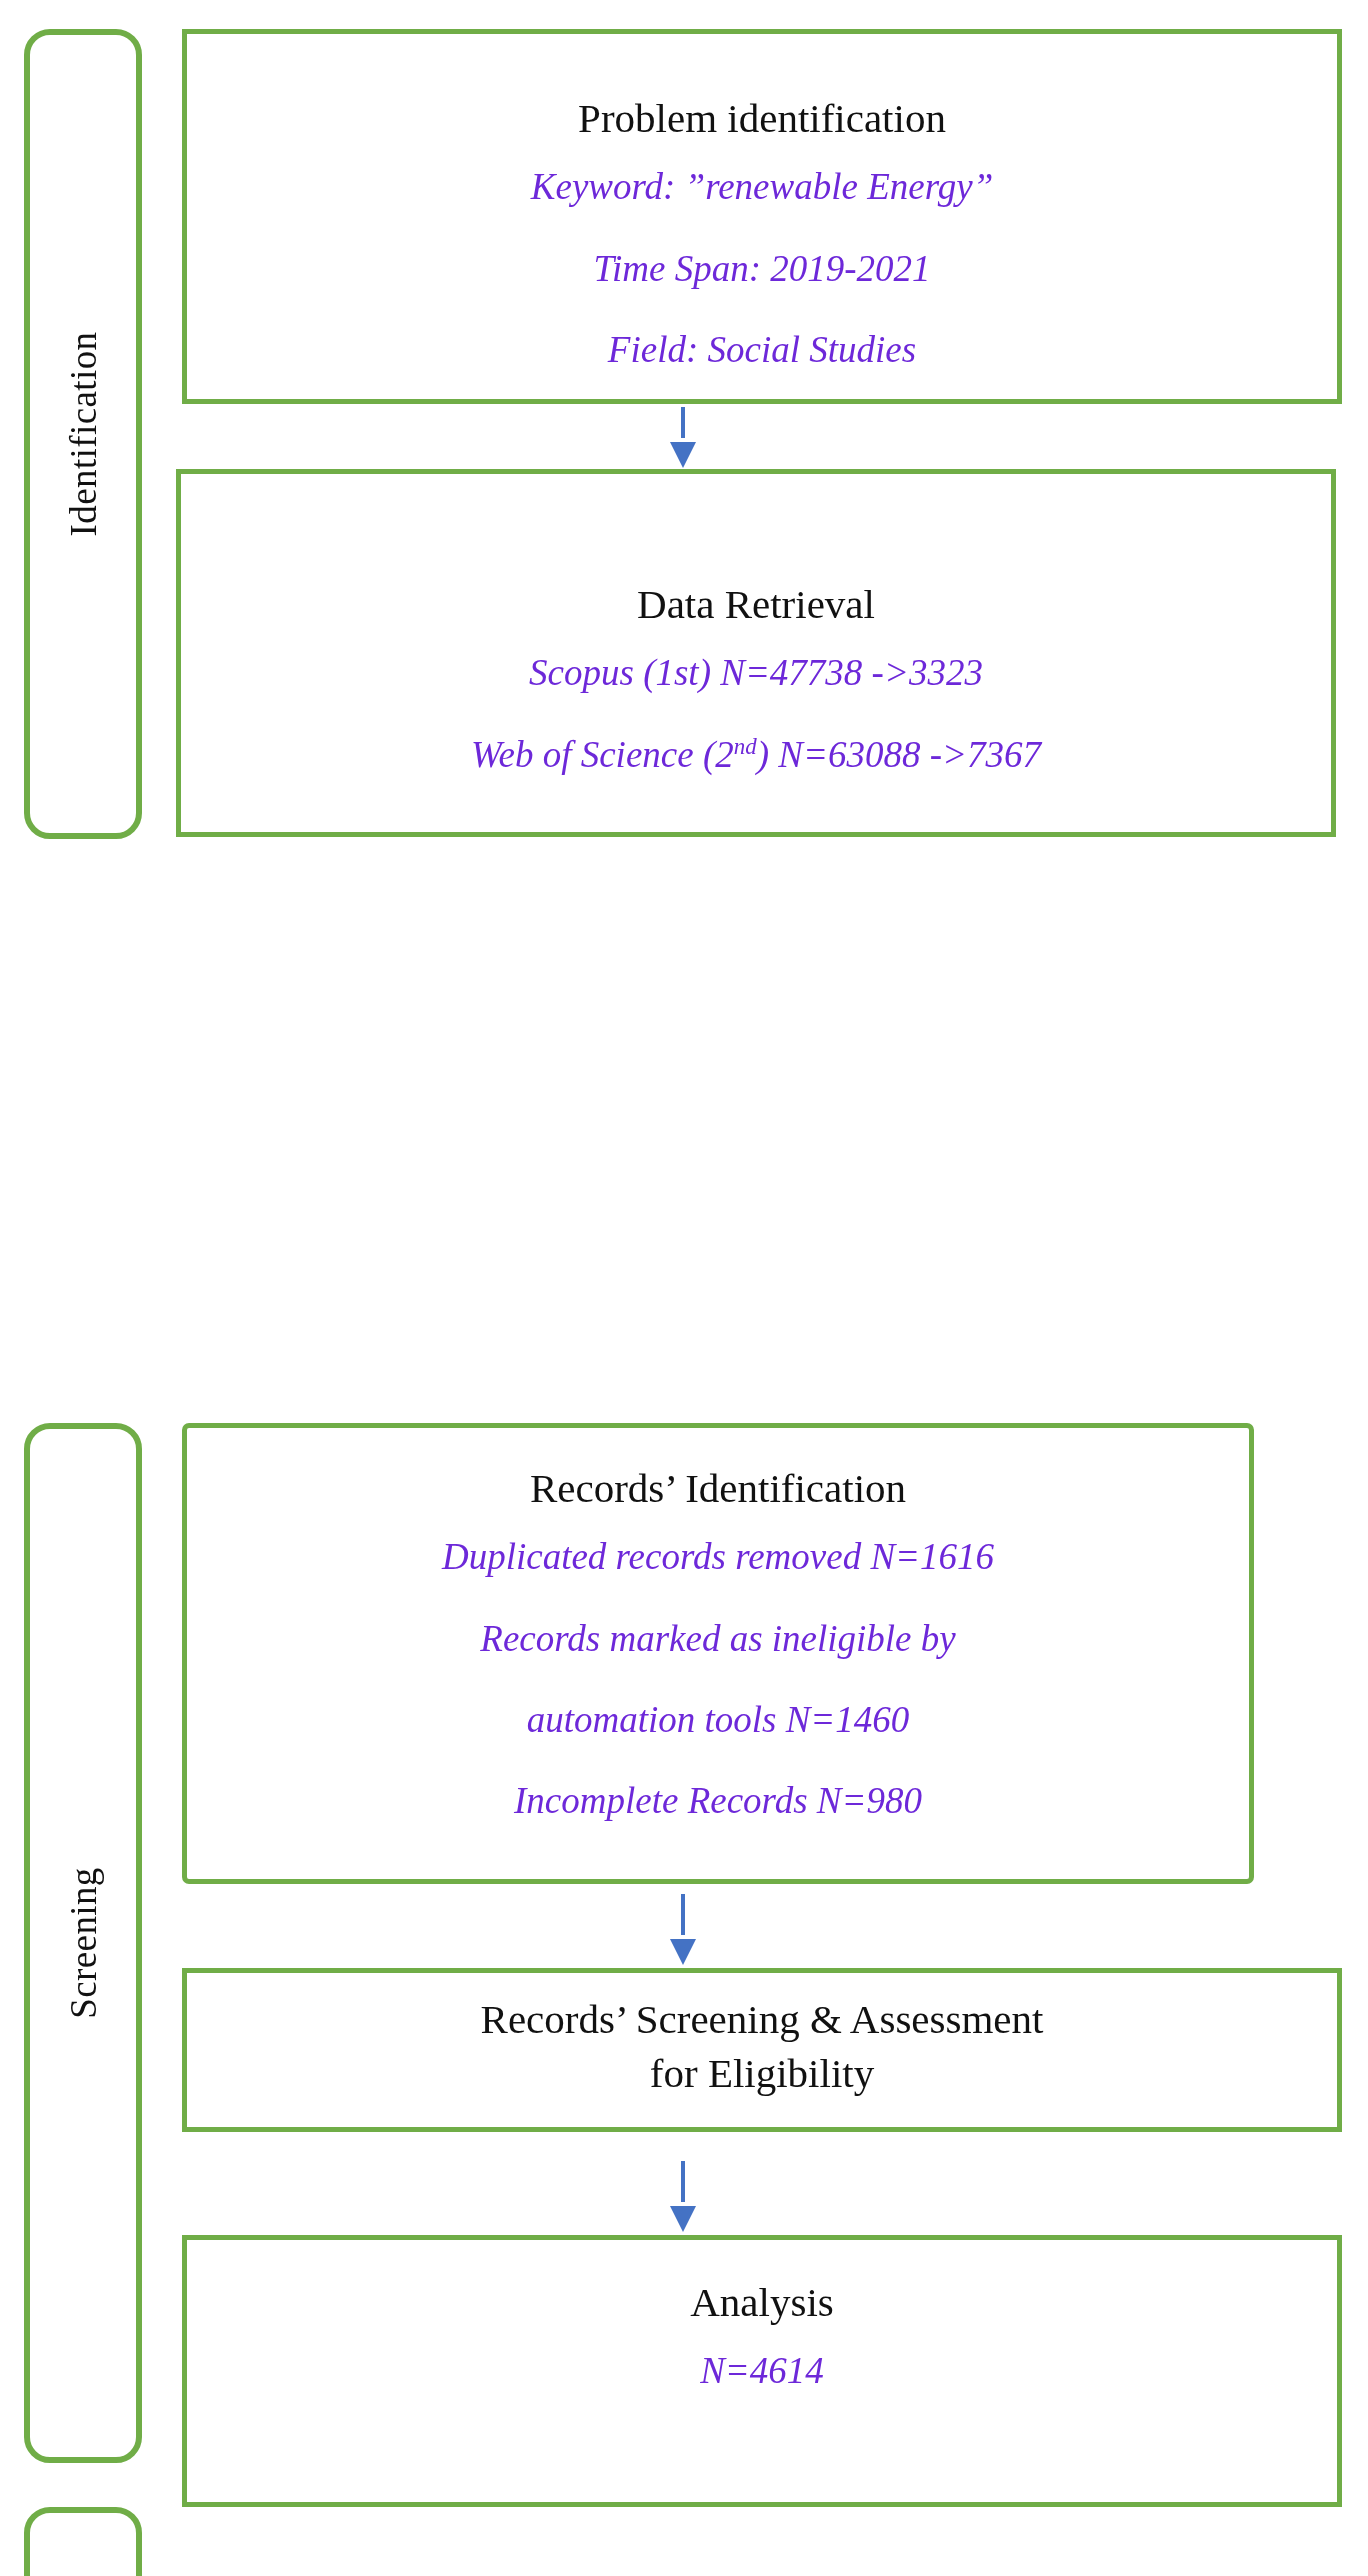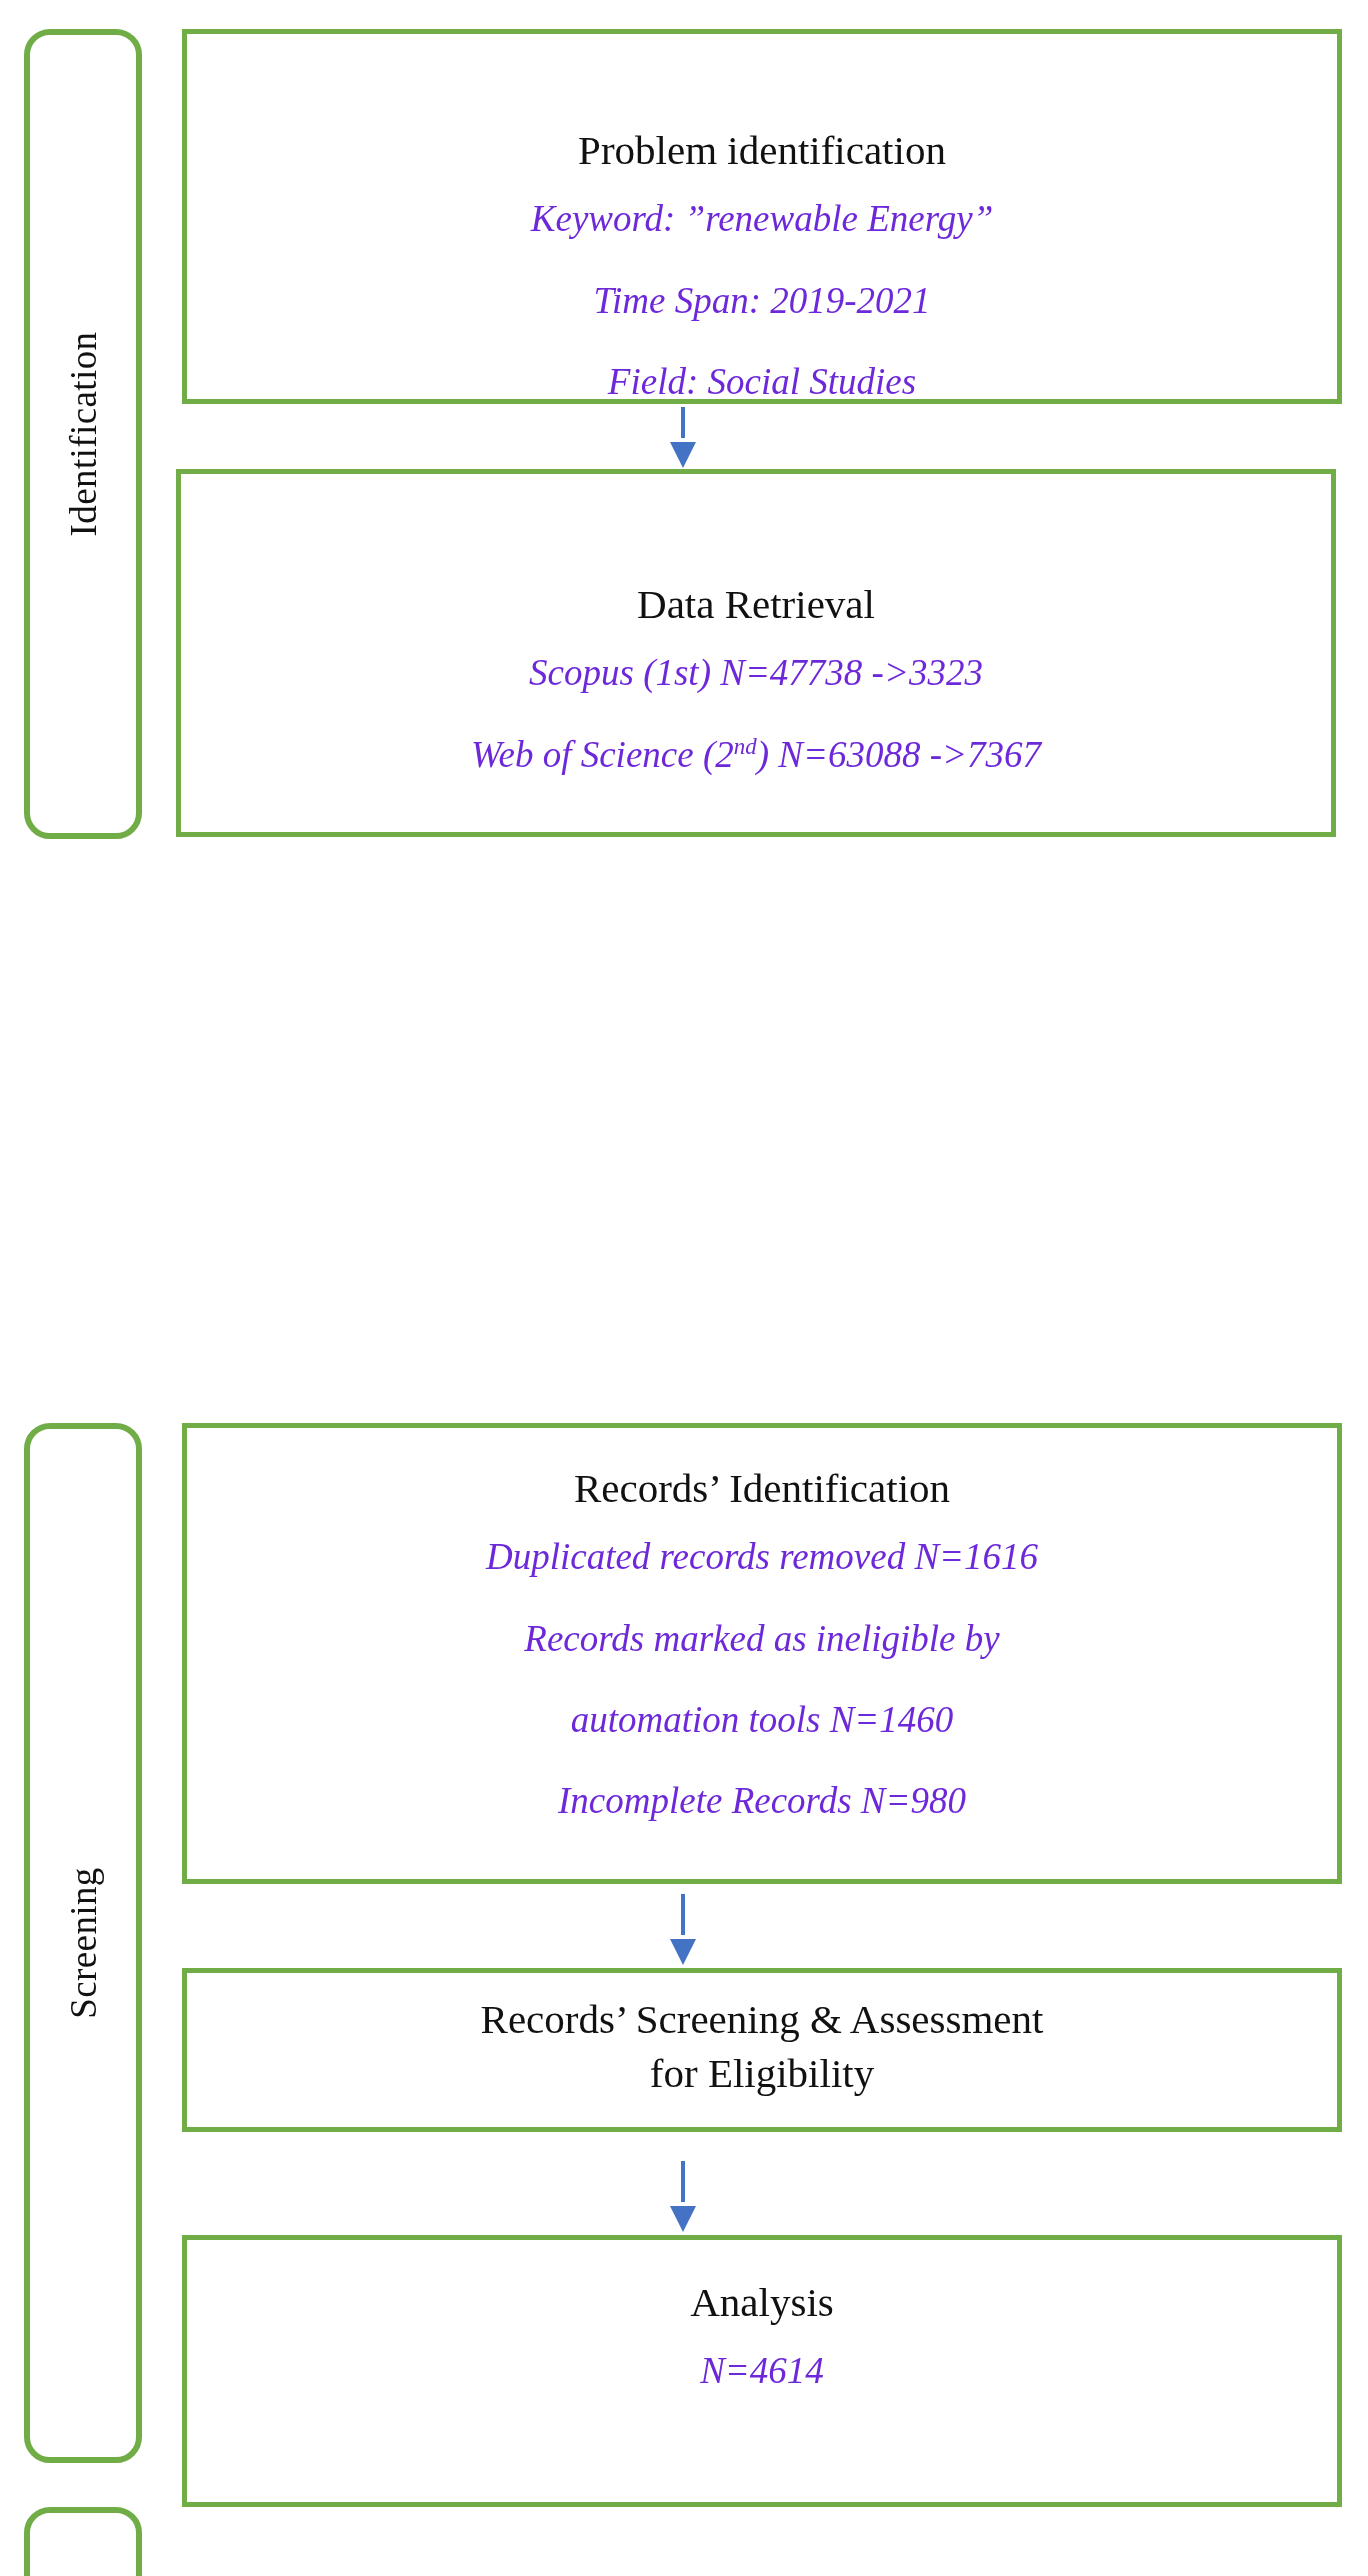--- a/index.html
+++ b/index.html
@@ -135,41 +135,41 @@
   </div>
 
   <div class="stage-bracket" id="bracket-screening" style="top: 1423px; height: 1040px;">
     <span class="stage-label">Screening</span>
   </div>
 
   <div class="stage-bracket" id="bracket-included" style="top: 2507px; height: 611px;">
     
   </div>
 
-  <div class="flow-box" style="left: 182px; top: 29px; width: 1160px; height: 375px; justify-content: flex-start; padding-top: 90px;">
+  <div class="flow-box" style="left: 182px; top: 29px; width: 1160px; height: 375px; justify-content: flex-start; padding-top: 58px;">
     <div class="box-title">Problem identification</div>
     <div class="box-line">Keyword: ”renewable Energy”</div>
     <div class="box-line">Time Span: 2019-2021</div>
     <div class="box-line">Field: Social Studies</div>
   </div>
 
   <div class="arrow" style="left: 663px; top: 407px; height: 61px;">
     <div class="arrow-shaft" style="height: 31px;"></div>
     <div class="arrow-head"></div>
   </div>
 
   <div class="flow-box" style="left: 176px; top: 469px; width: 1160px; height: 368px; justify-content: flex-start; padding-top: 104px;">
     <div class="box-title">Data Retrieval</div>
     <div class="box-line">Scopus (1st) N=47738 -&gt;3323</div>
     <div class="box-line">
       <span>Web of Science (2</span><span class="sup">nd</span><span>) N=63088 -&gt;7367</span>
     </div>
   </div>
 
-  <div class="flow-box" style="left: 182px; top: 1423px; width: 1160px; height: 461px; justify-content: flex-start; padding-top: 34px;">
+  <div class="flow-box" style="left: 182px; top: 1423px; width: 1072px; height: 461px; justify-content: flex-start; padding-top: 34px; border-radius: 7px;">
     <div class="box-title">Records’ Identification</div>
     <div class="box-line">Duplicated records removed N=1616</div>
     <div class="box-line">Records marked as ineligible by</div>
     <div class="box-line">automation tools N=1460</div>
     <div class="box-line">Incomplete Records N=980</div>
   </div>
 
   <div class="arrow" style="left: 663px; top: 1894px; height: 71px;">
     <div class="arrow-shaft" style="height: 41px;"></div>
     <div class="arrow-head"></div>

